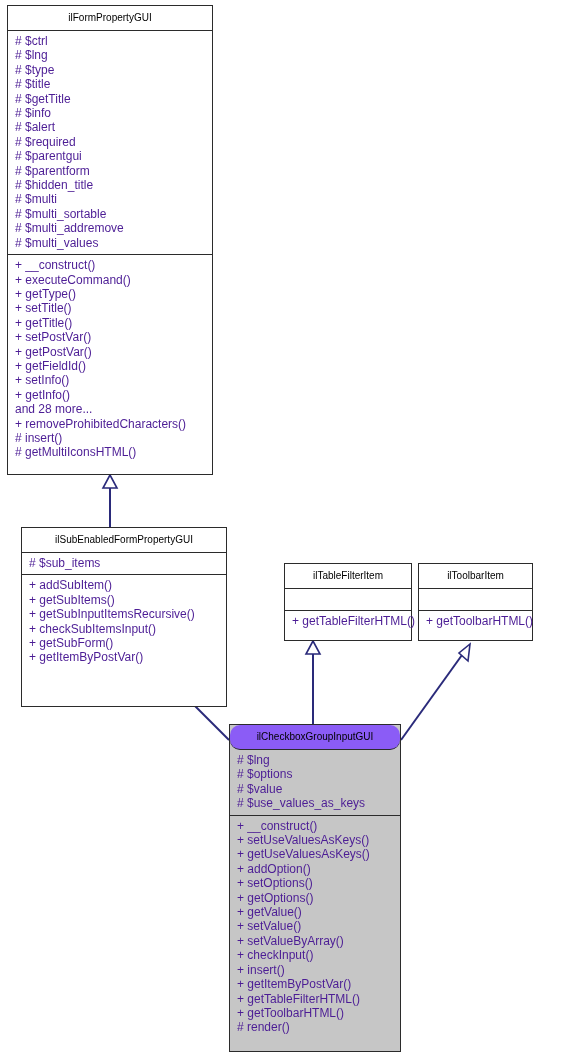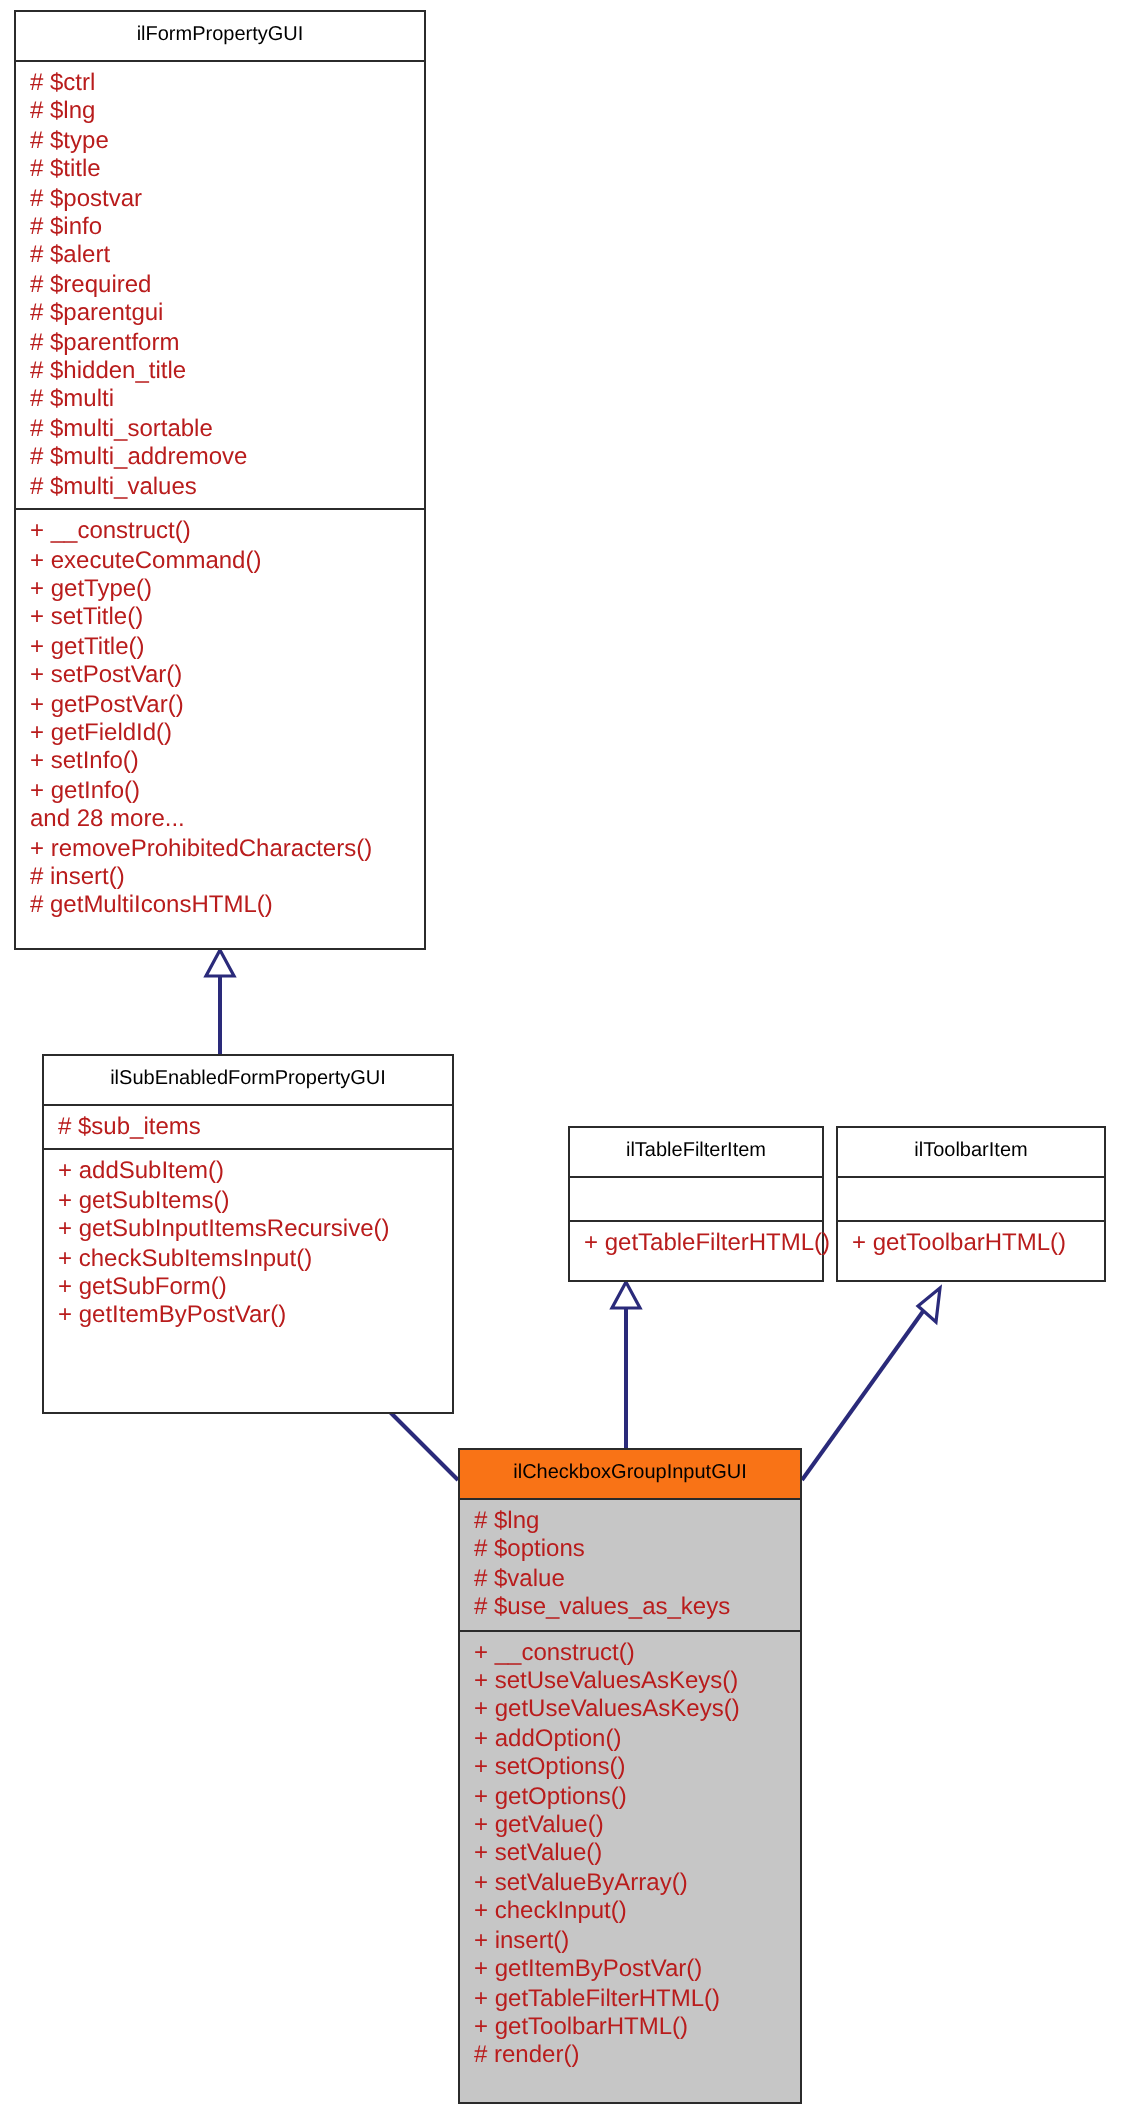--- a/index.html
+++ b/index.html
@@ -43,38 +43,39 @@
     box-sizing: border-box;
     text-align: center;
     font-size: 10px;
     line-height: 13px;
     padding: 5px 4px 6px 4px;
     color: #000;
     white-space: nowrap;
     border-bottom: 1px solid #2b2b2b;
   }
   .uml-node.filled > .uml-title {
-    background: #f97316;
+    background: #8b5cf6;
+    border-radius: 10px;
   }
   .uml-compartment {
     box-sizing: border-box;
     padding: 3px 0 4px 0;
     border-bottom: 1px solid #2b2b2b;
   }
   .uml-compartment.last {
     border-bottom: none;
   }
   .uml-compartment.empty {
     height: 22px;
     padding: 0;
   }
   .uml-row {
     font-size: 12px;
     line-height: 14.4px;
-    color: #b91c1c;
+    color: #4c1d95;
     padding: 0 5px 0 7px;
     white-space: nowrap;
   }
 </style>
 </head>
 <body>
 
 <div id="canvas">
 
   <svg class="edges" viewBox="0 0 561 1057" xmlns="http://www.w3.org/2000/svg">
@@ -101,21 +102,21 @@
     </g>
   </svg>
 
   <div class="uml-node" style="left:7px; top:5px; width:206px; height:470px;">
     <div class="uml-title">ilFormPropertyGUI</div>
     <div class="uml-compartment">
         <div class="uml-row"># $ctrl</div>
         <div class="uml-row"># $lng</div>
         <div class="uml-row"># $type</div>
         <div class="uml-row"># $title</div>
-        <div class="uml-row"># $postvar</div>
+        <div class="uml-row"># $getTitle</div>
         <div class="uml-row"># $info</div>
         <div class="uml-row"># $alert</div>
         <div class="uml-row"># $required</div>
         <div class="uml-row"># $parentgui</div>
         <div class="uml-row"># $parentform</div>
         <div class="uml-row"># $hidden_title</div>
         <div class="uml-row"># $multi</div>
         <div class="uml-row"># $multi_sortable</div>
         <div class="uml-row"># $multi_addremove</div>
         <div class="uml-row"># $multi_values</div>
@@ -154,21 +155,21 @@
   </div>
 
   <div class="uml-node" style="left:236px; top:563px; width:128px; height:78px;margin-left:48px;">
     <div class="uml-title">ilTableFilterItem</div>
     <div class="uml-compartment empty"></div>
     <div class="uml-compartment last">
         <div class="uml-row">+ getTableFilterHTML()</div>
       </div>
   </div>
 
-  <div class="uml-node" style="left:418px; top:563px; width:135px; height:78px;">
+  <div class="uml-node" style="left:418px; top:563px; width:115px; height:78px;">
     <div class="uml-title">ilToolbarItem</div>
     <div class="uml-compartment empty"></div>
     <div class="uml-compartment last">
         <div class="uml-row">+ getToolbarHTML()</div>
       </div>
   </div>
 
   <div class="uml-node filled" style="left:229px; top:724px; width:172px; height:328px;">
     <div class="uml-title">ilCheckboxGroupInputGUI</div>
     <div class="uml-compartment">

